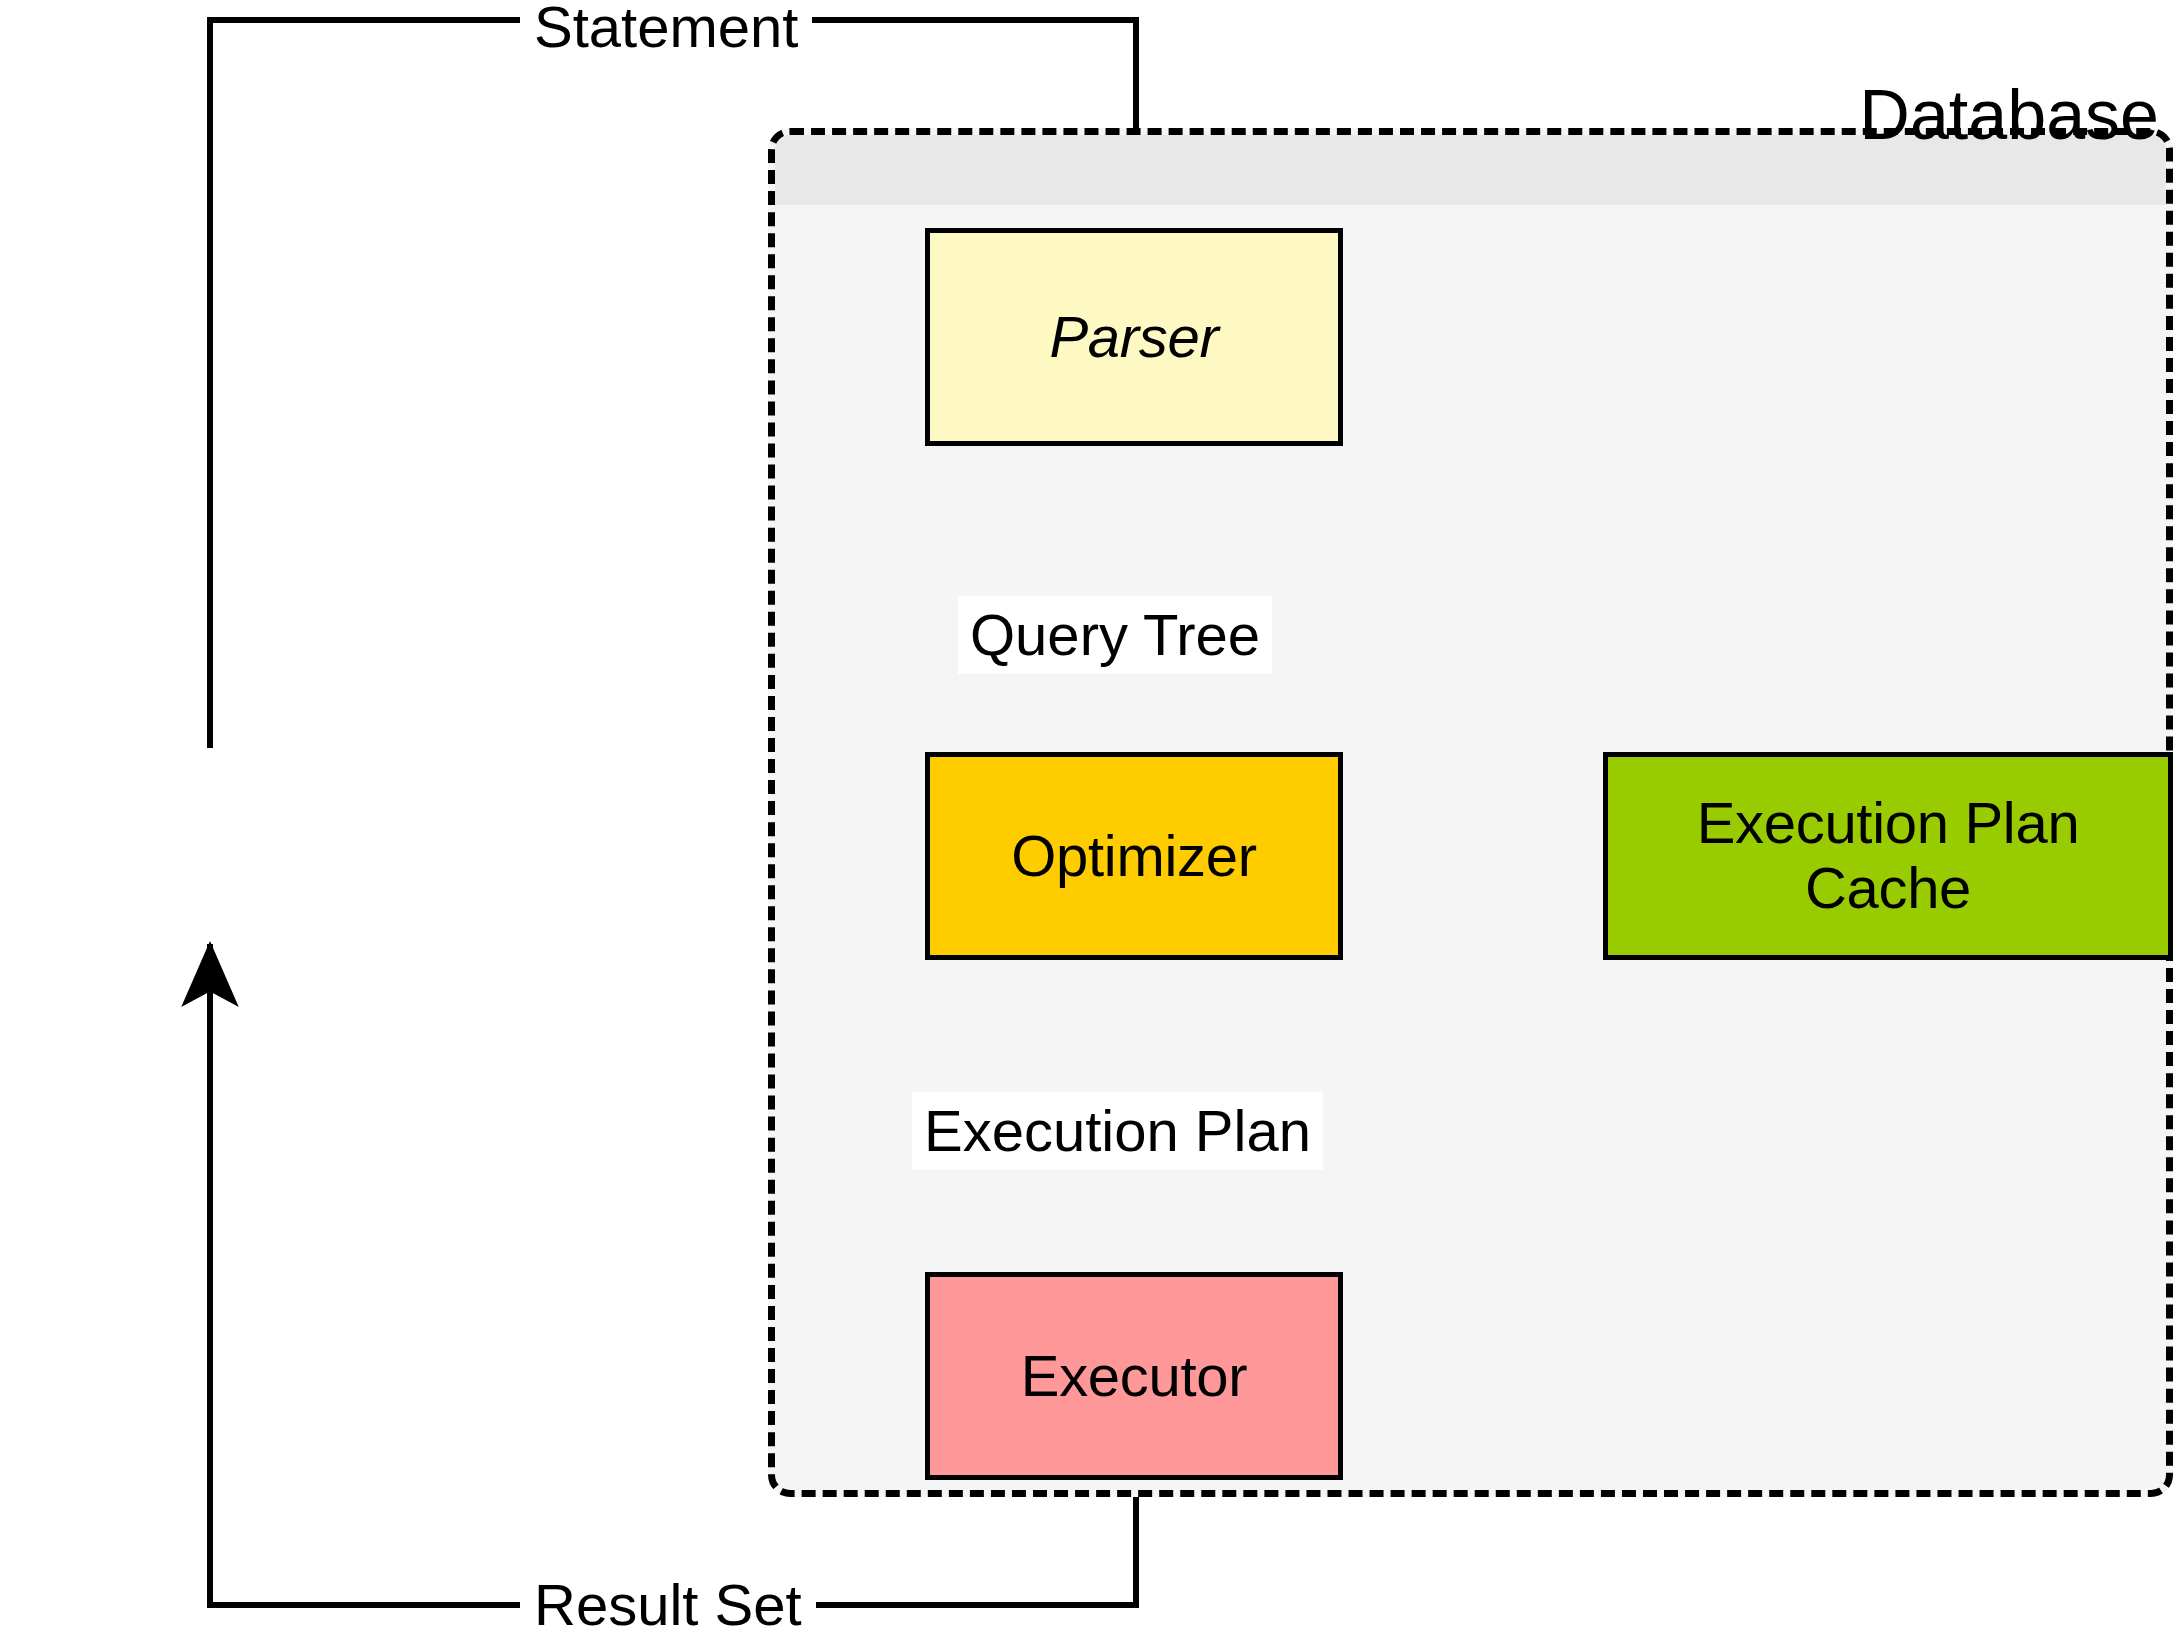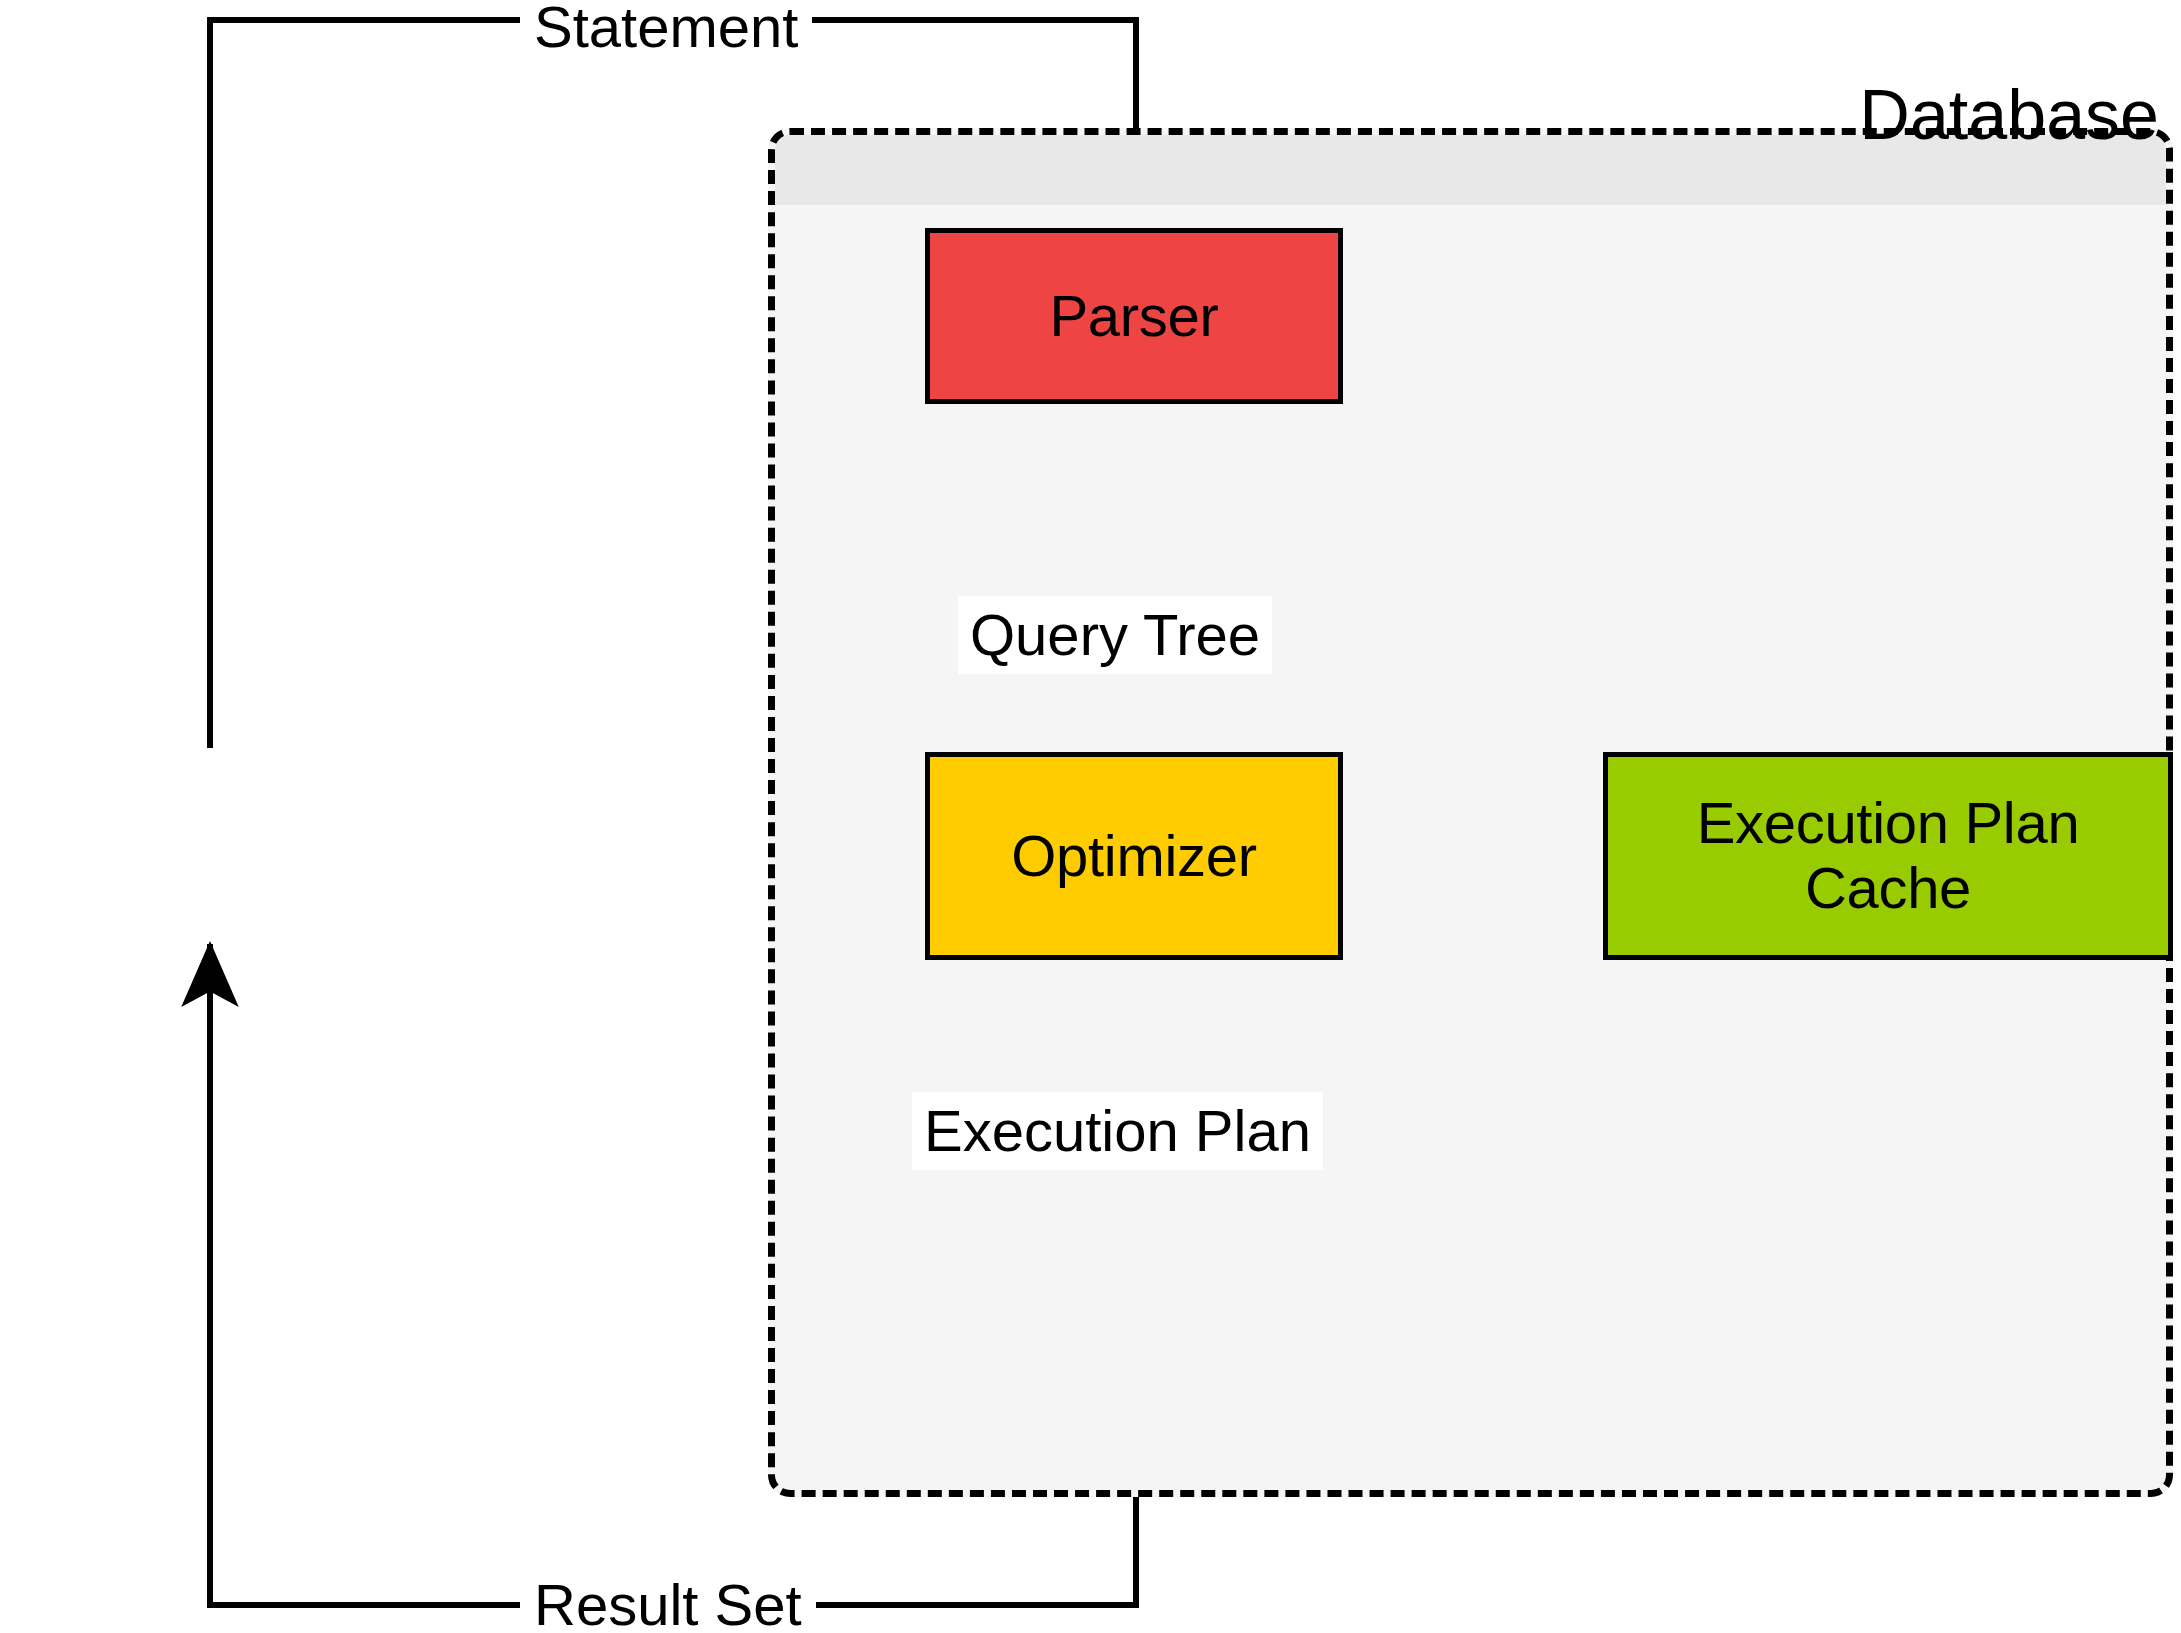--- a/index.html
+++ b/index.html
@@ -21,21 +21,21 @@
     align-items:center;
     justify-content:center;
     text-align:center;
     color:#000000;
     font-size:58px;
     line-height:1.12;
     letter-spacing:-0.3px;
     white-space:pre-line;
   }
   .node-dal{left:5px;top:748px;width:415px;height:180px;background:#FF9900;}
-  .node-parser{left:925px;top:228px;width:418px;height:176px;background:#ef4444;}
+  .node-parser{left:925px;top:228px;width:418px;height:218px;background:#fef9c3;font-style:italic;}
   .node-optimizer{left:925px;top:752px;width:418px;height:208px;background:#FFCC00;}
   .node-executor{left:925px;top:1272px;width:418px;height:208px;background:#FF9999;}
   .node-cache{left:1603px;top:752px;width:570px;height:208px;background:#99CC00;}
 
   
   .container-db{
     position:absolute;
     left:768px;top:128px;
     width:1405px;height:1369px;
     box-sizing:border-box;
@@ -107,20 +107,21 @@
   <div class="container-db">
     <div class="container-db-header"></div>
   </div>
   <div class="container-db-title">Database</div>
 
 
   <div class="node node-parser">Parser</div>
 
   <div class="node node-optimizer">Optimizer</div>
 
+  <div class="node node-executor">Executor</div>
 
   <div class="node node-cache">Execution Plan
 Cache</div>
 
   <div class="edge-label lbl-statement">Statement</div>
 
   <div class="edge-label lbl-query-tree">Query Tree</div>
 
   <div class="edge-label lbl-exec-plan">Execution Plan</div>
 

